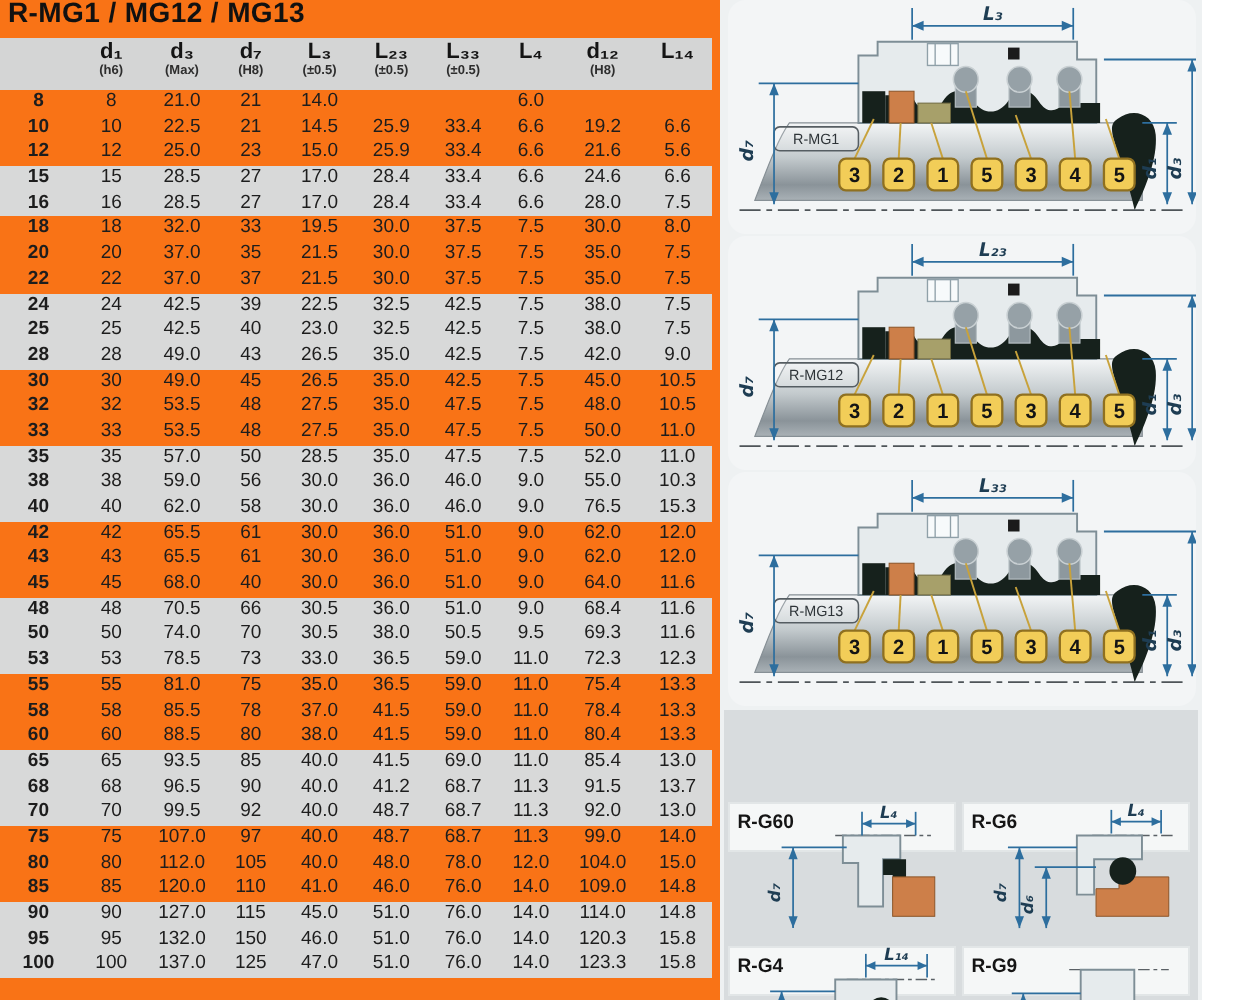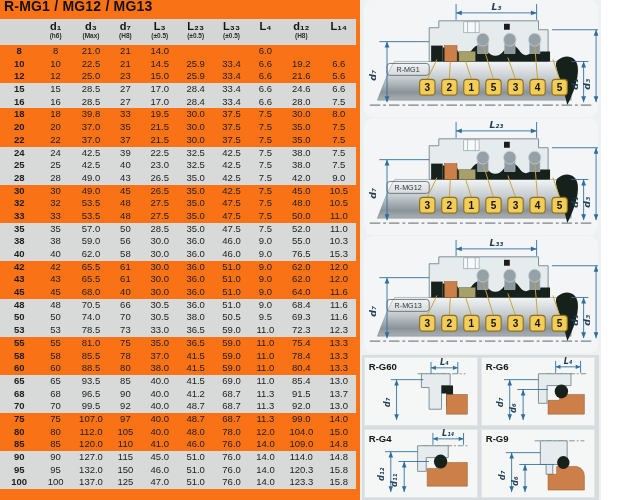--- a/index.html
+++ b/index.html
@@ -20,21 +20,21 @@
   td.rowhead{font-weight:bold;color:#0f0f0f;}
   tr.shade td{background:#d8d9d9;}
 
   
   .right{position:absolute;left:360px;top:0;width:241px;height:500px;background:#eef1f2;}
   .mg-card{width:234px;height:117px;margin:0 0 1px 4px;background:#f3f5f6;border-radius:9px;}
   #mg-stack{position:absolute;left:0;top:0;}
   .seats{position:absolute;left:2px;top:355px;width:237px;height:145px;background:#d8dcde;
          display:grid;grid-template-columns:114px 114px;grid-template-rows:69px 69px;gap:3px;
          padding:2px;box-sizing:border-box;}
-  .seat-card{background:#f5f7f7;box-shadow:0 0 0 1px #e2e6e7 inset;}
+  .seat-card{background:#f5f7f7;box-shadow:0 0 0 1px #e2e6e7 inset;margin-top:44px;}
 
   
   .outline{fill:#e6ebed;stroke:#7e8e96;stroke-width:1;}
   .darkpart{fill:#16211c;stroke:none;}
   .orange{fill:#cd7f49;stroke:#8a5326;stroke-width:0.5;}
   .olive{fill:#a7a06a;stroke:#6f6a40;stroke-width:0.5;}
   .pinstem{fill:#8d989e;stroke:#b7c0c4;stroke-width:0.6;}
   .pinhead{fill:#96a1a7;stroke:#c9d0d3;stroke-width:0.8;}
   .dim{stroke:#2d6e9e;stroke-width:0.9;fill:none;}
   .dimhead{fill:#2d6e9e;stroke:none;}
@@ -167,21 +167,21 @@
             <td>17.0</td>
             <td>28.4</td>
             <td>33.4</td>
             <td>6.6</td>
             <td>28.0</td>
             <td>7.5</td>
           </tr>
           <tr>
             <td class="rowhead">18</td>
             <td>18</td>
-            <td>39.8</td>
+            <td>32.0</td>
             <td>33</td>
             <td>19.5</td>
             <td>30.0</td>
             <td>37.5</td>
             <td>7.5</td>
             <td>30.0</td>
             <td>8.0</td>
           </tr>
           <tr>
             <td class="rowhead">20</td>

